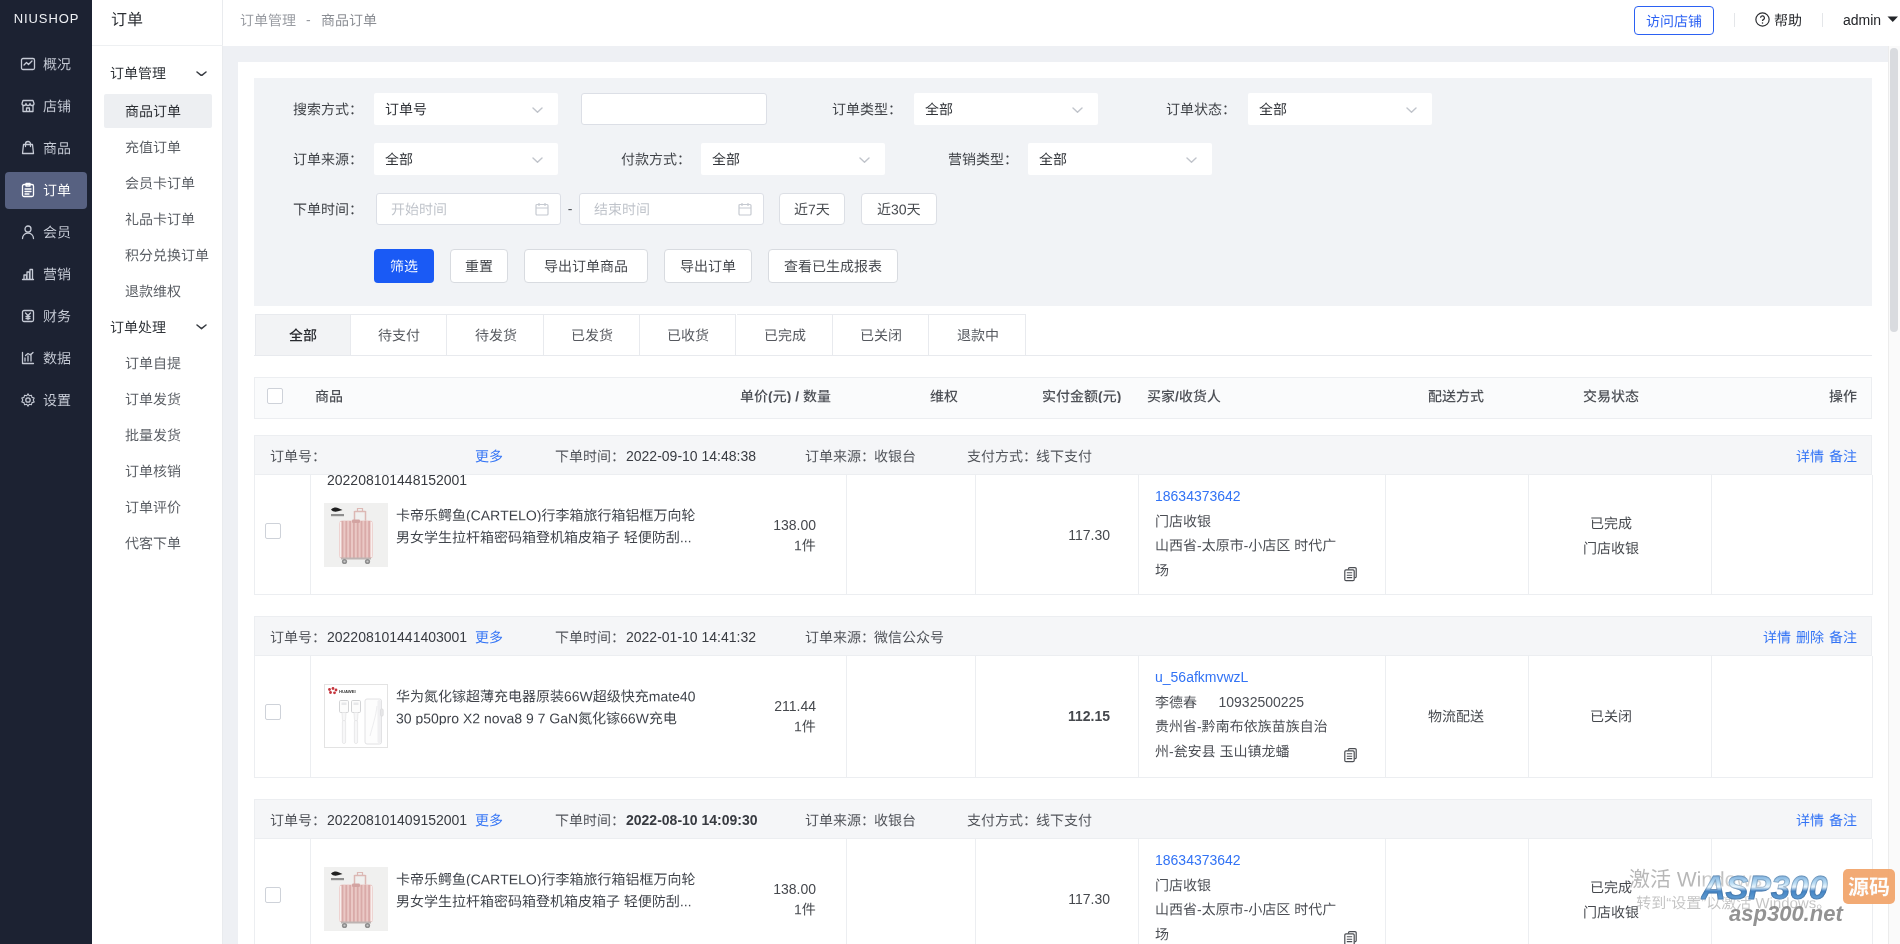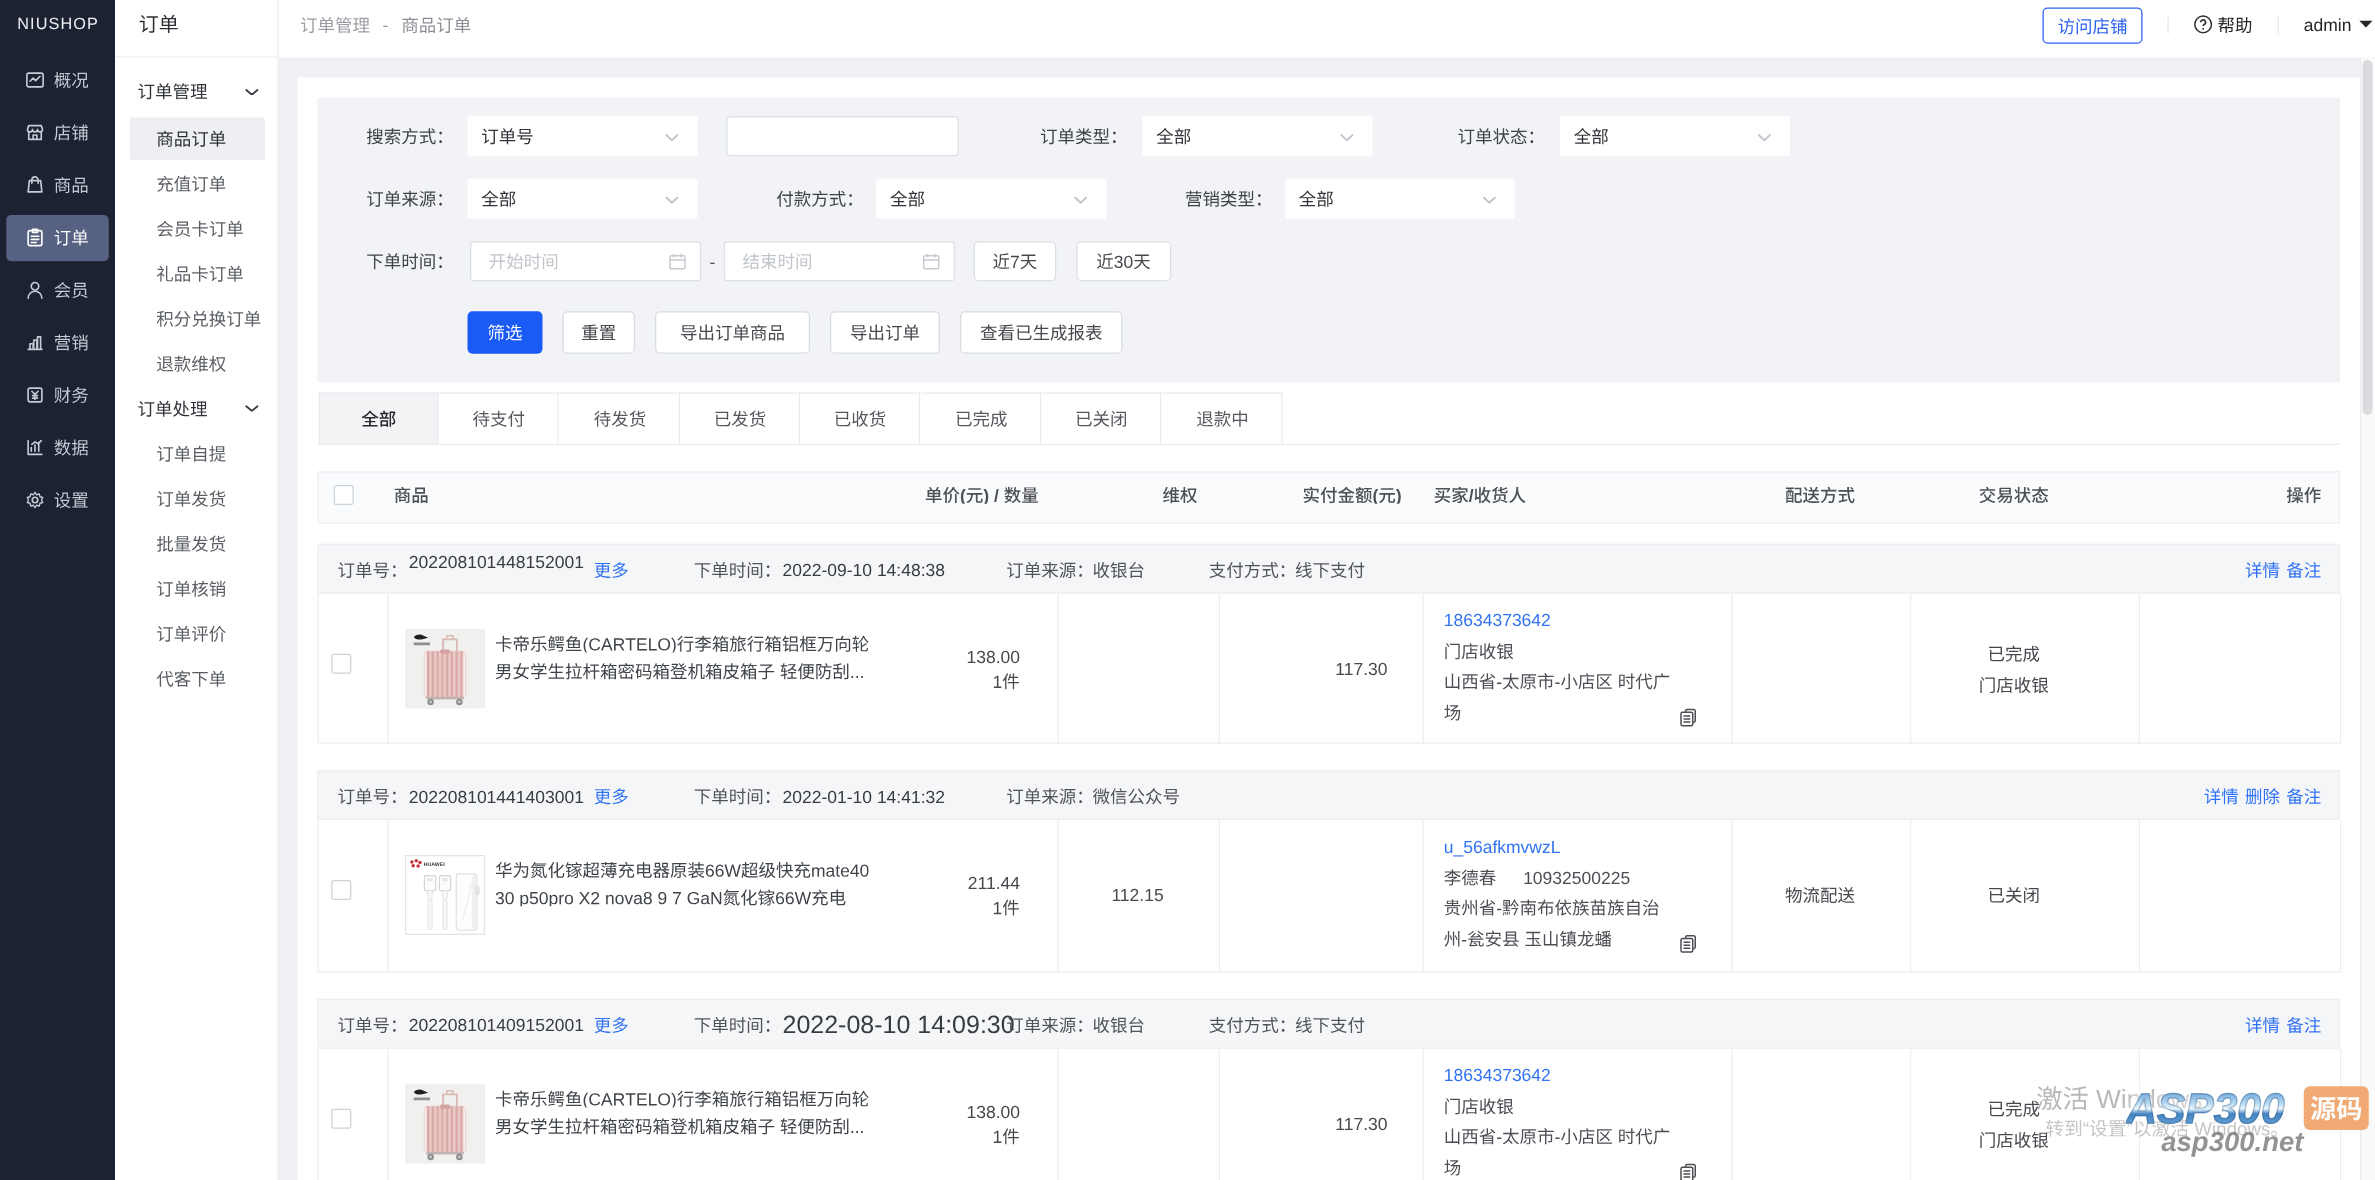--- a/index.html
+++ b/index.html
@@ -748,21 +748,21 @@
       <use href="#nm64cd"></use>
       <use href="#nm4f5c" x="1000"></use>
     </svg></div>
 <div style="position:absolute;left:254px;top:435px;width:1618px;height:40px;background:#f5f6f8;border:1px solid #eceef1;box-sizing:border-box"></div>
 <div style="position:absolute;left:270.0px;top:448.5px;line-height:0"><svg width="56.00" height="14" viewBox="0 -880 4000 1000" fill="#505359">
       <use href="#nr8ba2"></use>
       <use href="#nr5355" x="1000"></use>
       <use href="#nr53f7" x="2000"></use>
       <use href="#nrff1a" x="3000"></use>
     </svg></div>
-<div style="position:absolute;top:439px;font-size:14px;color:#383b41;font-weight:400;line-height:20px;white-space:pre;left:327.0px;">202208101448152001</div>
+<div style="position:absolute;top:470px;font-size:14px;color:#383b41;font-weight:400;line-height:20px;white-space:pre;left:327.0px;">202208101448152001</div>
 <div style="position:absolute;left:475.0px;top:448.5px;line-height:0"><svg width="28.00" height="14" viewBox="0 -880 2000 1000" fill="#3273f5">
       <use href="#nr66f4"></use>
       <use href="#nr591a" x="1000"></use>
     </svg></div>
 <div style="position:absolute;left:555.0px;top:448.5px;line-height:0"><svg width="70.00" height="14" viewBox="0 -880 5000 1000" fill="#505359">
       <use href="#nr4e0b"></use>
       <use href="#nr5355" x="1000"></use>
       <use href="#nr65f6" x="2000"></use>
       <use href="#nr95f4" x="3000"></use>
       <use href="#nrff1a" x="4000"></use>
@@ -1069,21 +1069,21 @@
       <use href="#lr36" x="16565"></use>
       <use href="#lr57" x="17122"></use>
       <use href="#nr5145" x="18065"></use>
       <use href="#nr7535" x="19065"></use>
     </svg></div>
 <div style="position:absolute;top:696.0px;font-size:14px;color:#45484d;font-weight:400;line-height:20px;white-space:pre;left:416.0px;width:400px;text-align:right;">211.44</div>
 <div style="position:absolute;left:794.2px;top:719.0px;line-height:0"><svg width="21.79" height="14" viewBox="0 -880 1556 1000" fill="#45484d">
       <use href="#lr31"></use>
       <use href="#nr4ef6" x="556"></use>
     </svg></div>
-<div style="position:absolute;top:706.0px;font-size:14px;color:#45484d;font-weight:400;line-height:20px;white-space:pre;left:710.0px;width:400px;text-align:center;">112.15</div>
+<div style="position:absolute;top:706.0px;font-size:14px;color:#45484d;font-weight:700;line-height:20px;white-space:pre;left:710.0px;width:400px;text-align:right;">112.15</div>
 <div style="position:absolute;top:667.0px;font-size:14px;color:#3273f5;font-weight:400;line-height:20px;white-space:pre;left:1155.0px;">u_56afkmvwzL</div>
 <div style="position:absolute;left:1155.0px;top:694.5px;line-height:0"><svg width="42.00" height="14" viewBox="0 -880 3000 1000" fill="#4b4e54">
       <use href="#nr674e"></use>
       <use href="#nr5fb7" x="1000"></use>
       <use href="#nr6625" x="2000"></use>
     </svg></div>
 <div style="position:absolute;top:691.5px;font-size:14px;color:#4b4e54;font-weight:400;line-height:20px;white-space:pre;left:1218.5px;">10932500225</div>
 <div style="position:absolute;left:1155.0px;top:719.0px;line-height:0"><svg width="172.66" height="14" viewBox="0 -880 12333 1000" fill="#4b4e54">
       <use href="#nr8d35"></use>
       <use href="#nr5dde" x="1000"></use>
@@ -1139,21 +1139,21 @@
       <use href="#nr66f4"></use>
       <use href="#nr591a" x="1000"></use>
     </svg></div>
 <div style="position:absolute;left:555.0px;top:812.5px;line-height:0"><svg width="70.00" height="14" viewBox="0 -880 5000 1000" fill="#505359">
       <use href="#nr4e0b"></use>
       <use href="#nr5355" x="1000"></use>
       <use href="#nr65f6" x="2000"></use>
       <use href="#nr95f4" x="3000"></use>
       <use href="#nrff1a" x="4000"></use>
     </svg></div>
-<div style="position:absolute;top:809.5px;font-size:20px;color:#383b41;font-weight:400;line-height:20px;white-space:pre;left:626.0px;">2022-08-10 14:09:30</div>
+<div style="position:absolute;top:809.5px;font-size:14px;color:#383b41;font-weight:700;line-height:20px;white-space:pre;left:626.0px;">2022-08-10 14:09:30</div>
 <div style="position:absolute;left:805.0px;top:812.5px;line-height:0"><svg width="70.00" height="14" viewBox="0 -880 5000 1000" fill="#505359">
       <use href="#nr8ba2"></use>
       <use href="#nr5355" x="1000"></use>
       <use href="#nr6765" x="2000"></use>
       <use href="#nr6e90" x="3000"></use>
       <use href="#nrff1a" x="4000"></use>
     </svg></div>
 <div style="position:absolute;left:874.0px;top:812.5px;line-height:0"><svg width="42.00" height="14" viewBox="0 -880 3000 1000" fill="#505359">
       <use href="#nr6536"></use>
       <use href="#nr94f6" x="1000"></use>

